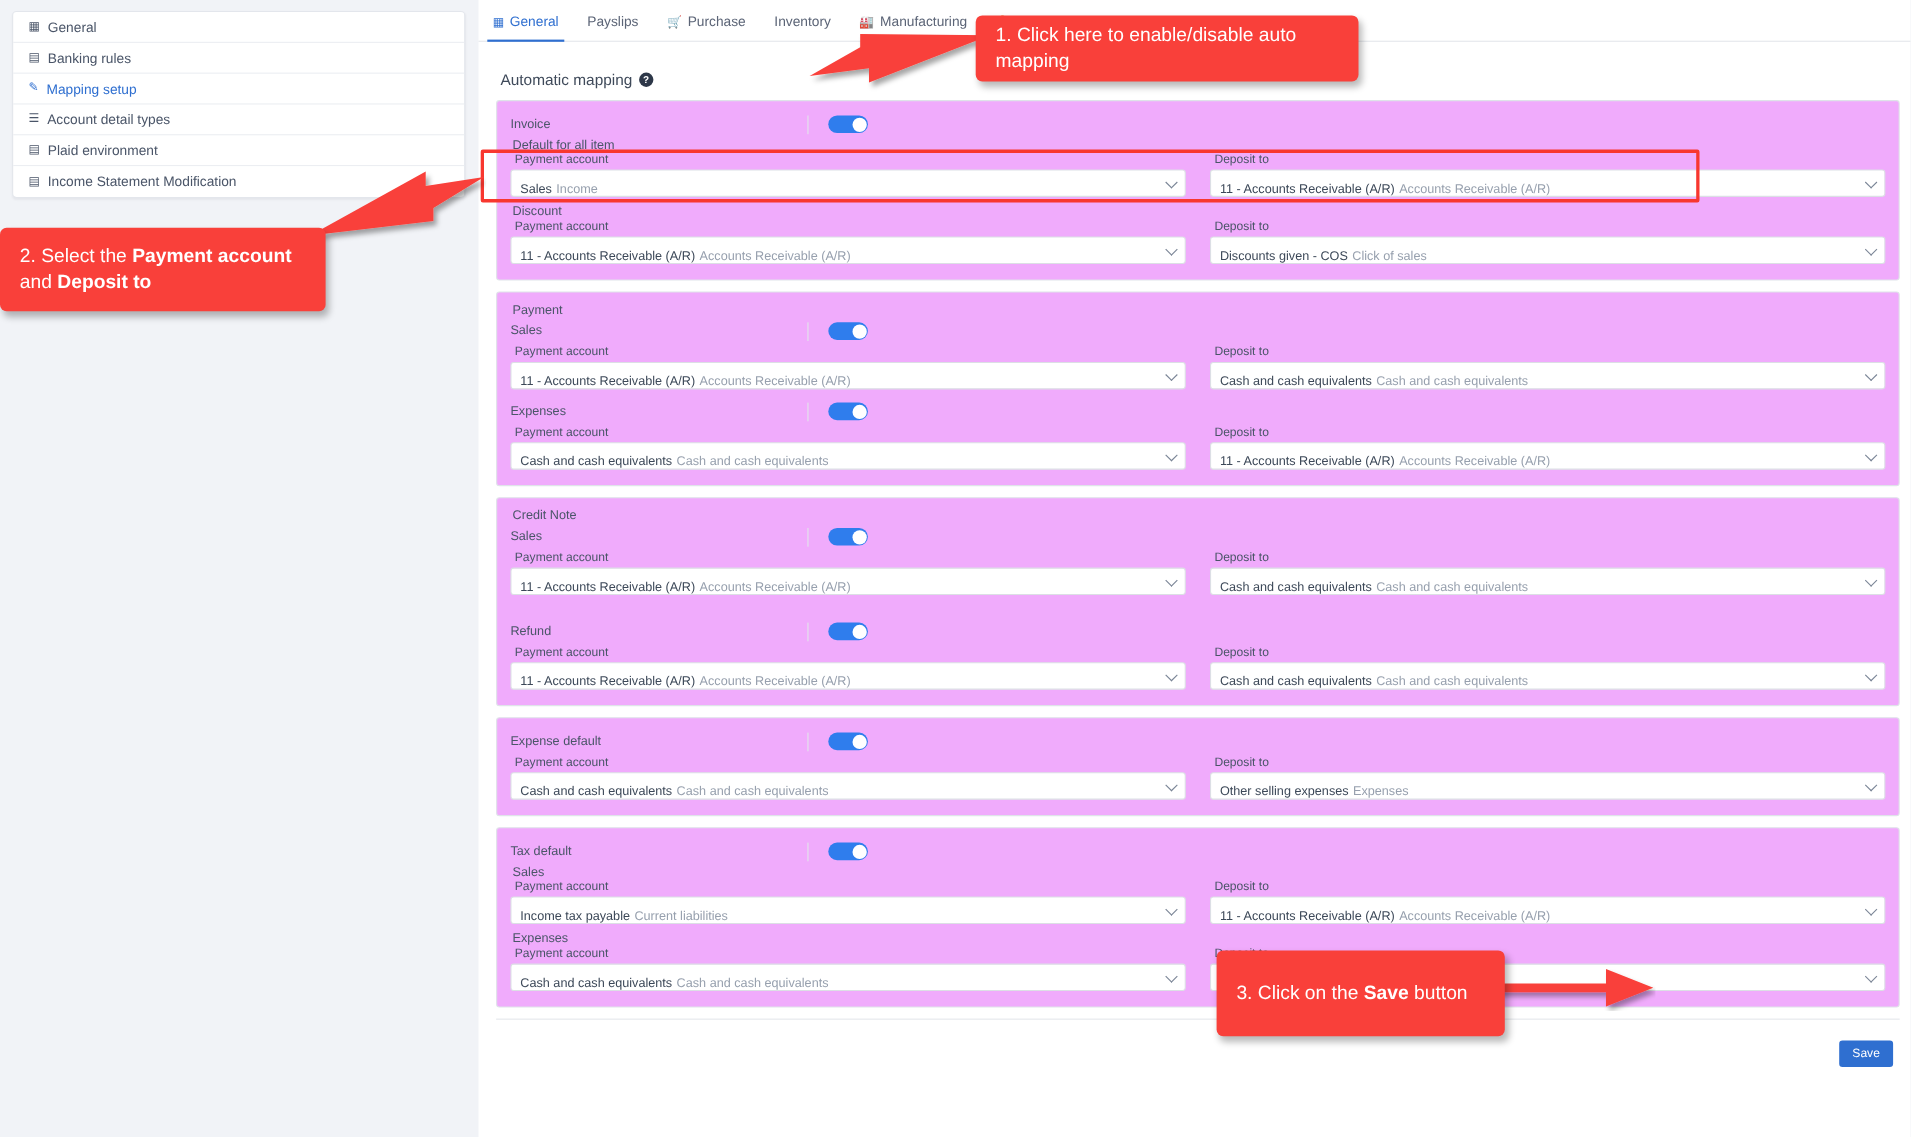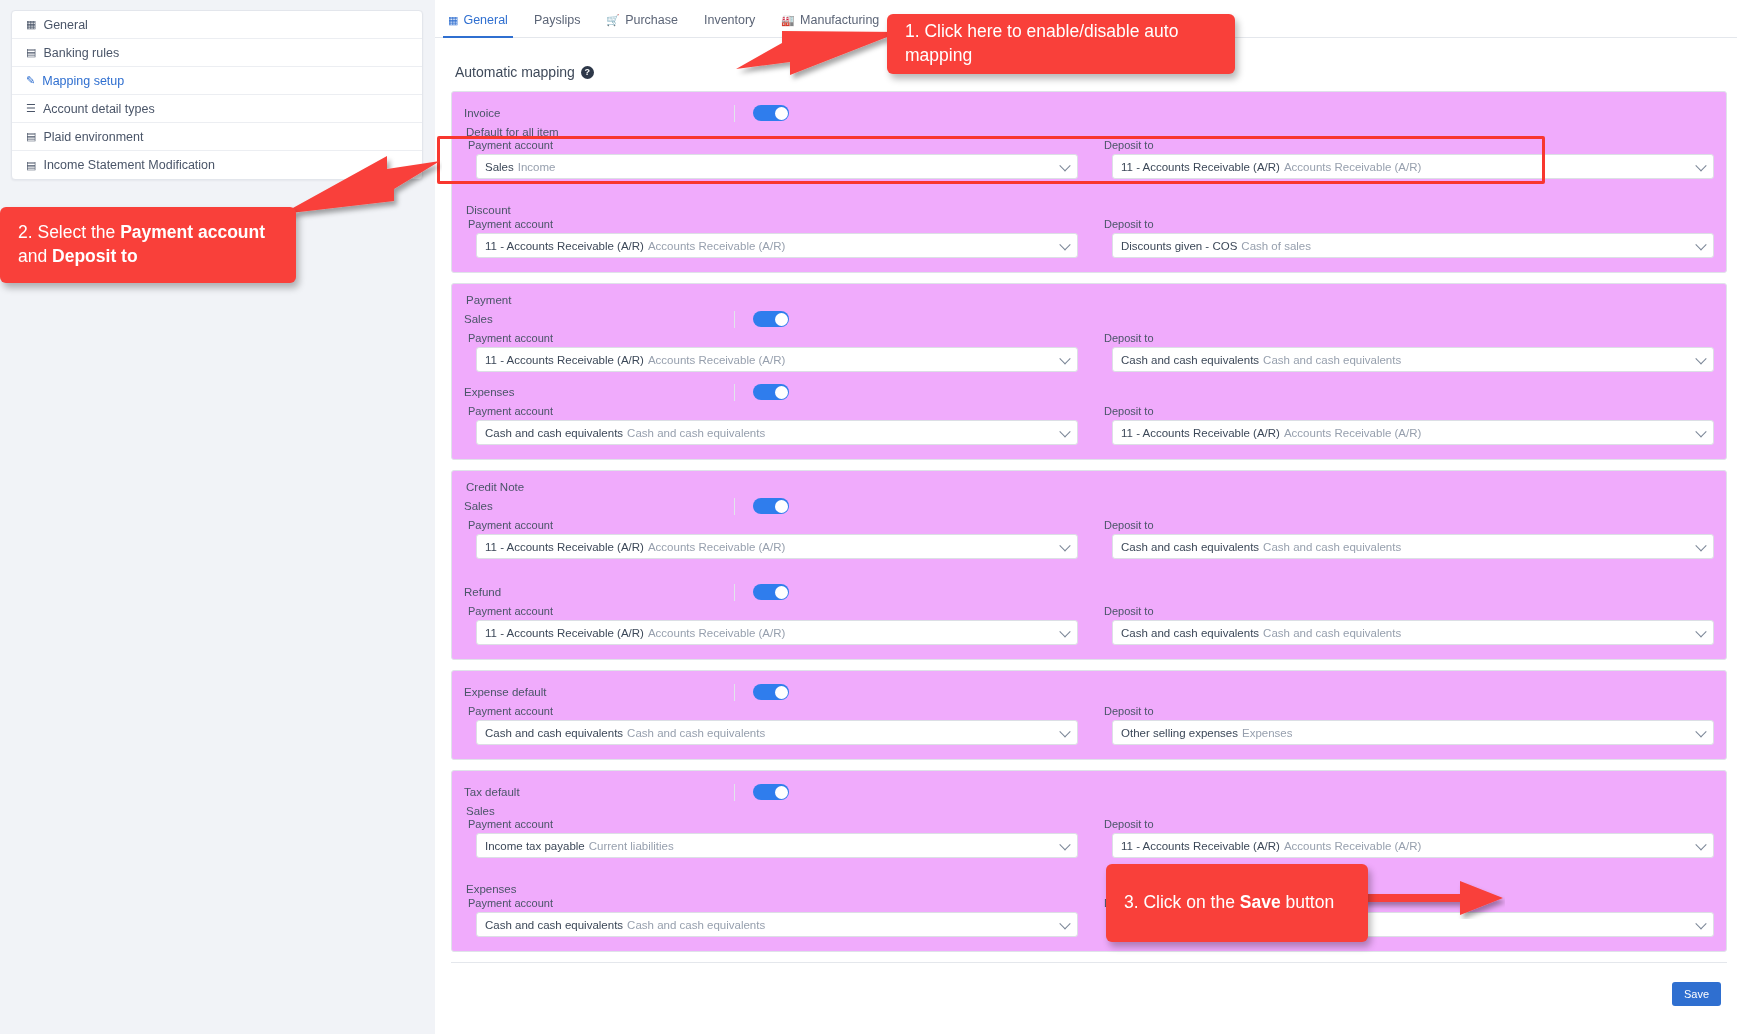--- a/index.html
+++ b/index.html
@@ -101,38 +101,38 @@
   .toggle {
     width: 36px; height: 16px; border-radius: 9px;
     background: #2f7ded; position: relative; cursor: pointer; flex: 0 0 auto;
   }
   .toggle .knob {
     position: absolute; top: 1.5px; right: 1.5px;
     width: 13px; height: 13px; border-radius: 50%; background: #fff;
   }
 
   .subtle-label { font-size: 11.5px; color: #4a5568; margin: 2px 0 1px 2px; }
-  .group-label  { font-size: 11.5px; color: #4a5568; margin: 25px 0 2px 2px; }
+  .group-label  { font-size: 11.5px; color: #4a5568; margin: 7px 0 2px 2px; }
 
   .fields { display: flex; gap: 22px; }
   .field { flex: 1 1 0; min-width: 0; }
   .field-label { font-size: 11px; color: #4a5568; margin: 0 0 3px 4px; }
 
   .select {
     position: relative;
     height: 25px;
     border: 1px solid #dcdfe5;
     border-radius: 3px;
     background: #fff;
-    display: flex; align-items: center;
+    display: flex; align-items: flex-end;
     padding: 0 24px 0 8px;
     font-size: 11.5px;
     color: #3c4858;
     cursor: pointer;
-    overflow: hidden; white-space: nowrap; margin-left: 12px;
+    overflow: hidden; white-space: nowrap;
   }
   .select .val { color: #3c4858; }
   .select .sub { color: #97a0ae; margin-left: 4px; }
   .chev {
     position: absolute; right: 8px; top: 50%; transform: translateY(-50%);
     width: 8px; height: 8px;
     border-right: 1.4px solid #7a8596;
     border-bottom: 1.4px solid #7a8596;
     transform: translateY(-65%) rotate(45deg);
   }
@@ -290,21 +290,21 @@
           <div class="field">
             <div class="field-label">Payment account</div>
             <div class="select">
               <span class="nowrap"><span class="val">11 - Accounts Receivable (A/R)</span><span class="sub">Accounts Receivable (A/R)</span></span>
               <span class="chev"></span>
             </div>
           </div>
           <div class="field">
             <div class="field-label">Deposit to</div>
             <div class="select">
-              <span class="nowrap"><span class="val">Discounts given - COS</span><span class="sub">Cash of sales</span></span>
+              <span class="nowrap"><span class="val">Discounts given - COS</span><span class="sub">Click of sales</span></span>
               <span class="chev"></span>
             </div>
           </div>
         </div>
       </div>
 
       <div class="card">
         <div class="group-label" style="margin-top:0">Payment</div>
 
         <div class="row-head">

